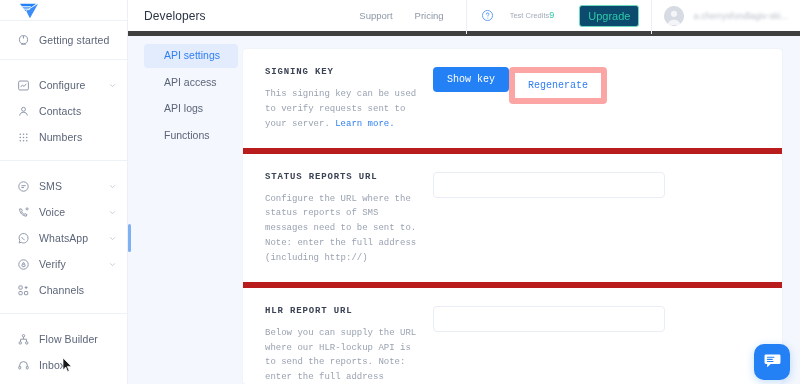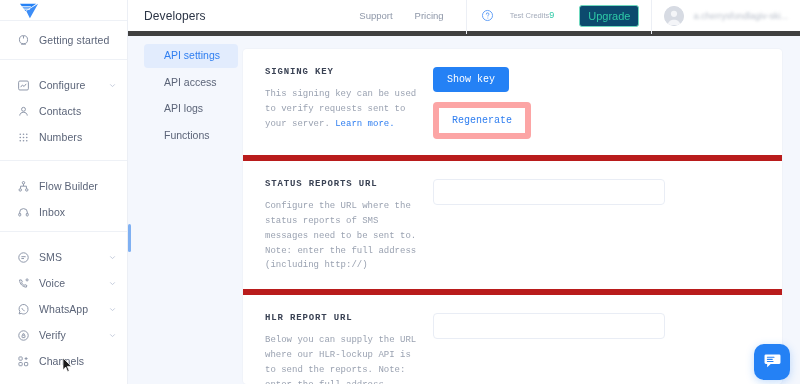--- a/index.html
+++ b/index.html
@@ -115,21 +115,21 @@
   }
   .section { display: flex; padding: 18px 22px 16px 22px; font-family: Liberation Mono, monospace; }
   .section + .section { border-top: 6px solid #b91c1c; }
   .sec-left { width: 168px; flex: 0 0 168px; padding-right: 14px; }
   .sec-title {
     font-size: 9px; font-weight: 700; color: #3a4254;
     letter-spacing: .85px; margin-bottom: 10px; text-transform: uppercase;
   }
   .sec-desc { font-size: 9px; color: #9aa2b1; line-height: 1.65; }
   .sec-link { color: #2f7ef0; cursor: pointer; }
-  .sec-right { flex: 1; display: flex; flex-direction: column; align-items: flex-start; }
+  .sec-right { flex: 1; display: flex; flex-direction: row; align-items: flex-start; }
 
   .btn-primary {
     background: #2481f5; color: #fff; border: none;
     font-size: 10px; padding: 7px 14px; border-radius: 4px;
     cursor: pointer; font-family: inherit; margin-bottom: 10px;
   }
   .btn-secondary {
     background: #fff; color: #2f7ef0; border: 6px solid #fca5a5;
     font-size: 10px; padding: 7px 13px; border-radius: 4px;
     cursor: pointer; font-family: inherit;
@@ -215,20 +215,91 @@
               <circle cx="12" cy="8" r="1"></circle>
             <circle cx="4" cy="12" r="1"></circle>
               <circle cx="8" cy="12" r="1"></circle>
               <circle cx="12" cy="12" r="1"></circle>
           </svg>
         </span>
         <span class="nav-label">Numbers</span>
       </div>
     </div>
 
+    <div class="nav-group" style="padding-top:12px;padding-bottom:10px;">
+      <div class="nav-item">
+        <span class="nav-icon">
+          <svg width="13" height="13" viewBox="0 0 16 16" fill="none" stroke="#8c95a8" stroke-width="1.2">
+            <circle cx="8" cy="8" r="5.8"></circle>
+              <path d="M5.4 7h5.2M5.4 9.3h3.2"></path>
+          </svg>
+        </span>
+        <span class="nav-label">SMS</span>
+        <span class="nav-chev">
+          <svg width="9" height="9" viewBox="0 0 12 12" fill="none" stroke="#c3cbdb" stroke-width="1.3">
+              <path d="M3 4.5L6 7.5l3-3"></path>
+            </svg>
+        </span>
+      </div>
+      <div class="nav-item">
+        <span class="nav-icon">
+          <svg width="13" height="13" viewBox="0 0 16 16" fill="none" stroke="#8c95a8" stroke-width="1.2">
+            <path d="M3.2 3.6c0 5 3.8 8.6 8.3 8.9l.7-2-2.3-1.1-1.2 1a7.4 7.4 0 01-3.1-3.3l1-1.1L5.4 3.6z"></path>
+            <circle cx="12.4" cy="3.6" r="1.3"></circle>
+          </svg>
+        </span>
+        <span class="nav-label">Voice</span>
+        <span class="nav-chev">
+          <svg width="9" height="9" viewBox="0 0 12 12" fill="none" stroke="#c3cbdb" stroke-width="1.3">
+              <path d="M3 4.5L6 7.5l3-3"></path>
+            </svg>
+        </span>
+      </div>
+      <div class="nav-item">
+        <span class="nav-icon">
+          <svg width="13" height="13" viewBox="0 0 16 16" fill="none" stroke="#8c95a8" stroke-width="1.2">
+            <path d="M2.6 13.4l.9-3A5.5 5.5 0 1113.5 8a5.5 5.5 0 01-8.2 4.8z"></path>
+            <path d="M6 6.2c.4 1.7 1.7 3 3.4 3.4" stroke-width="1.1"></path>
+          </svg>
+        </span>
+        <span class="nav-label">WhatsApp</span>
+        <span class="nav-chev">
+          <svg width="9" height="9" viewBox="0 0 12 12" fill="none" stroke="#c3cbdb" stroke-width="1.3">
+              <path d="M3 4.5L6 7.5l3-3"></path>
+            </svg>
+        </span>
+      </div>
+      <div class="nav-item">
+        <span class="nav-icon">
+          <svg width="13" height="13" viewBox="0 0 16 16" fill="none" stroke="#8c95a8" stroke-width="1.2">
+            <circle cx="8" cy="8" r="5.8"></circle>
+              <rect x="6.2" y="7.6" width="3.6" height="3" rx=".6"></rect>
+              <path d="M6.9 7.6V6.8a1.1 1.1 0 012.2 0v.8"></path>
+          </svg>
+        </span>
+        <span class="nav-label">Verify</span>
+        <span class="nav-chev">
+          <svg width="9" height="9" viewBox="0 0 12 12" fill="none" stroke="#c3cbdb" stroke-width="1.3">
+              <path d="M3 4.5L6 7.5l3-3"></path>
+            </svg>
+        </span>
+      </div>
+      <div class="nav-item">
+        <span class="nav-icon">
+          <svg width="13" height="13" viewBox="0 0 16 16" fill="none" stroke="#8c95a8" stroke-width="1.2">
+            <rect x="2.4" y="2.4" width="4" height="4" rx=".8"></rect>
+            <rect x="2.4" y="9.2" width="4" height="4" rx=".8"></rect>
+            <rect x="9.2" y="9.2" width="4" height="4" rx=".8"></rect>
+            <path d="M11.2 2.6v3.6M9.4 4.4h3.6"></path>
+          </svg>
+        </span>
+        <span class="nav-label">Channels</span>
+      </div>
+    </div>
+
     <div class="nav-group" style="padding-top:12px;">
       <div class="nav-item">
         <span class="nav-icon">
           <svg width="13" height="13" viewBox="0 0 16 16" fill="none" stroke="#8c95a8" stroke-width="1.2">
             <circle cx="8" cy="3.4" r="1.5"></circle>
               <circle cx="4" cy="12.2" r="1.5"></circle>
               <circle cx="12" cy="12.2" r="1.5"></circle>
             <path d="M8 5v2.6M8 7.6H4.4v3M8 7.6h3.6v3"></path>
           </svg>
         </span>
@@ -236,91 +307,20 @@
       </div>
       <div class="nav-item">
         <span class="nav-icon">
           <svg width="13" height="13" viewBox="0 0 16 16" fill="none" stroke="#8c95a8" stroke-width="1.2">
             <path d="M3.2 9.4V8a4.8 4.8 0 019.6 0v1.4"></path>
             <rect x="2.2" y="8.8" width="2.4" height="3.6" rx="1.1"></rect>
             <rect x="11.4" y="8.8" width="2.4" height="3.6" rx="1.1"></rect>
           </svg>
         </span>
         <span class="nav-label">Inbox</span>
-      </div>
-    </div>
-
-    <div class="nav-group" style="padding-top:12px;padding-bottom:10px;">
-      <div class="nav-item">
-        <span class="nav-icon">
-          <svg width="13" height="13" viewBox="0 0 16 16" fill="none" stroke="#8c95a8" stroke-width="1.2">
-            <circle cx="8" cy="8" r="5.8"></circle>
-              <path d="M5.4 7h5.2M5.4 9.3h3.2"></path>
-          </svg>
-        </span>
-        <span class="nav-label">SMS</span>
-        <span class="nav-chev">
-          <svg width="9" height="9" viewBox="0 0 12 12" fill="none" stroke="#c3cbdb" stroke-width="1.3">
-              <path d="M3 4.5L6 7.5l3-3"></path>
-            </svg>
-        </span>
-      </div>
-      <div class="nav-item">
-        <span class="nav-icon">
-          <svg width="13" height="13" viewBox="0 0 16 16" fill="none" stroke="#8c95a8" stroke-width="1.2">
-            <path d="M3.2 3.6c0 5 3.8 8.6 8.3 8.9l.7-2-2.3-1.1-1.2 1a7.4 7.4 0 01-3.1-3.3l1-1.1L5.4 3.6z"></path>
-            <circle cx="12.4" cy="3.6" r="1.3"></circle>
-          </svg>
-        </span>
-        <span class="nav-label">Voice</span>
-        <span class="nav-chev">
-          <svg width="9" height="9" viewBox="0 0 12 12" fill="none" stroke="#c3cbdb" stroke-width="1.3">
-              <path d="M3 4.5L6 7.5l3-3"></path>
-            </svg>
-        </span>
-      </div>
-      <div class="nav-item">
-        <span class="nav-icon">
-          <svg width="13" height="13" viewBox="0 0 16 16" fill="none" stroke="#8c95a8" stroke-width="1.2">
-            <path d="M2.6 13.4l.9-3A5.5 5.5 0 1113.5 8a5.5 5.5 0 01-8.2 4.8z"></path>
-            <path d="M6 6.2c.4 1.7 1.7 3 3.4 3.4" stroke-width="1.1"></path>
-          </svg>
-        </span>
-        <span class="nav-label">WhatsApp</span>
-        <span class="nav-chev">
-          <svg width="9" height="9" viewBox="0 0 12 12" fill="none" stroke="#c3cbdb" stroke-width="1.3">
-              <path d="M3 4.5L6 7.5l3-3"></path>
-            </svg>
-        </span>
-      </div>
-      <div class="nav-item">
-        <span class="nav-icon">
-          <svg width="13" height="13" viewBox="0 0 16 16" fill="none" stroke="#8c95a8" stroke-width="1.2">
-            <circle cx="8" cy="8" r="5.8"></circle>
-              <rect x="6.2" y="7.6" width="3.6" height="3" rx=".6"></rect>
-              <path d="M6.9 7.6V6.8a1.1 1.1 0 012.2 0v.8"></path>
-          </svg>
-        </span>
-        <span class="nav-label">Verify</span>
-        <span class="nav-chev">
-          <svg width="9" height="9" viewBox="0 0 12 12" fill="none" stroke="#c3cbdb" stroke-width="1.3">
-              <path d="M3 4.5L6 7.5l3-3"></path>
-            </svg>
-        </span>
-      </div>
-      <div class="nav-item">
-        <span class="nav-icon">
-          <svg width="13" height="13" viewBox="0 0 16 16" fill="none" stroke="#8c95a8" stroke-width="1.2">
-            <rect x="2.4" y="2.4" width="4" height="4" rx=".8"></rect>
-            <rect x="2.4" y="9.2" width="4" height="4" rx=".8"></rect>
-            <rect x="9.2" y="9.2" width="4" height="4" rx=".8"></rect>
-            <path d="M11.2 2.6v3.6M9.4 4.4h3.6"></path>
-          </svg>
-        </span>
-        <span class="nav-label">Channels</span>
       </div>
     </div>
   </aside>
 
   <div class="main">
 
     <header class="topbar">
       <div class="page-title">Developers</div>
 
       <div class="top-right">

